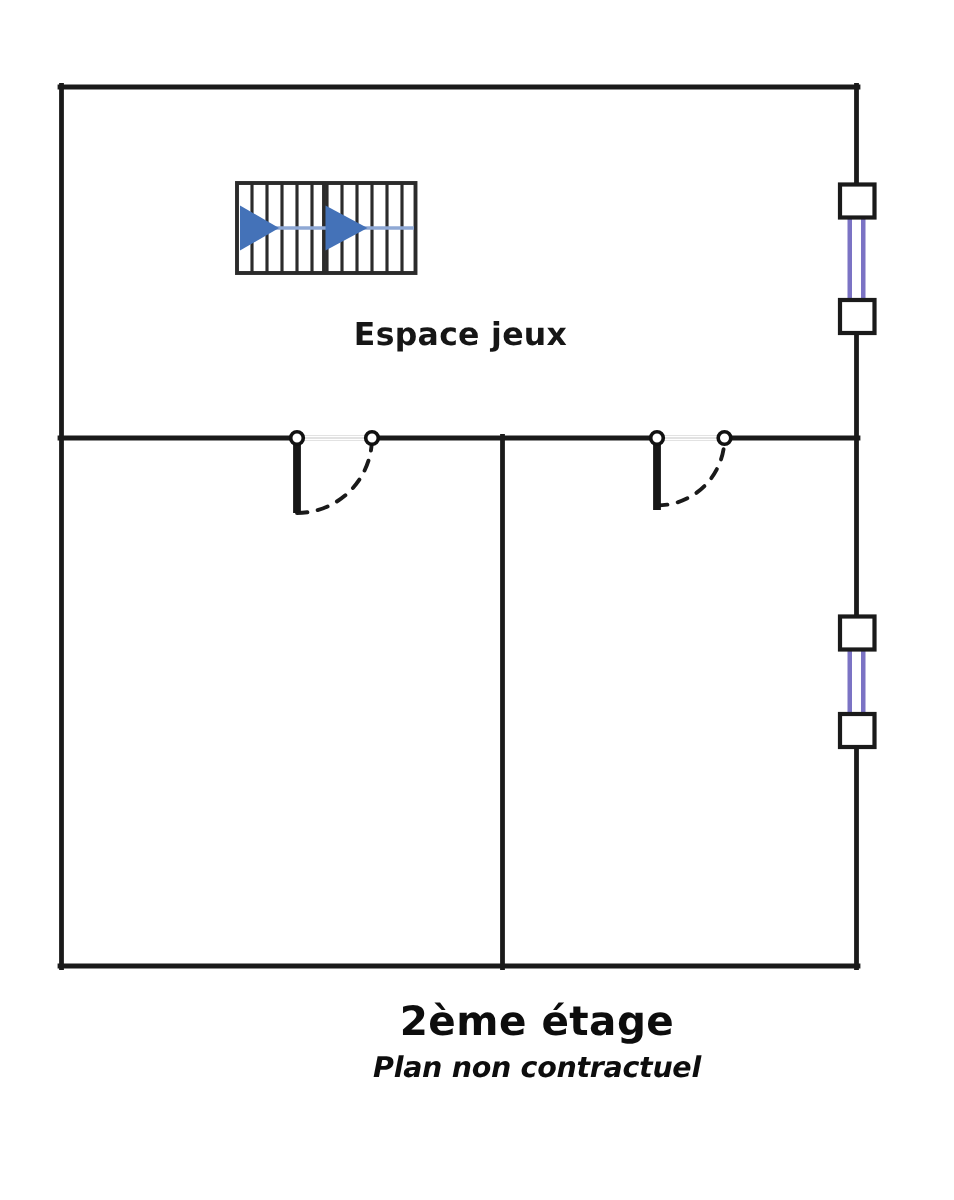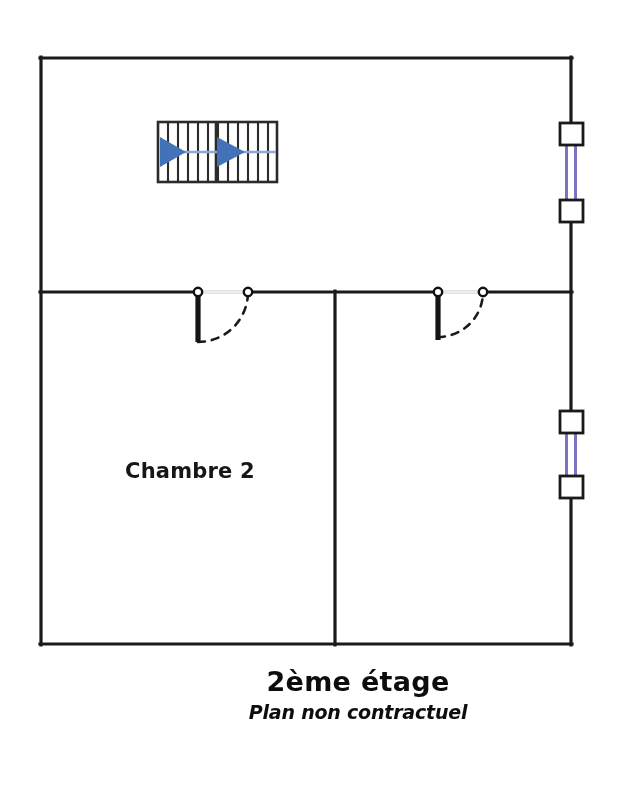--- a/index.html
+++ b/index.html
@@ -148,22 +148,22 @@
 
     <g>
       <line x1="571" y1="420" x2="571" y2="489" stroke="#ffffff" stroke-width="5"></line>
       <rect x="566.5" y="421" width="9" height="67" fill="#ffffff" stroke="#7b73c4" stroke-width="3"></rect>
       <rect x="560" y="411" width="23" height="22" fill="#ffffff" stroke="#1a1a1a" stroke-width="2.8"></rect>
       <rect x="560" y="476" width="23" height="22" fill="#ffffff" stroke="#1a1a1a" stroke-width="2.8"></rect>
     </g>
 
   </svg>
 
+  <div class="room-label" id="label-espace-jeux">Espace jeux</div>
 
-  <div class="room-label" id="label-chambre-2">Chambre 2</div>
 
 
   <div class="caption-block">
     <p class="caption-title">2ème étage</p>
     <p class="caption-sub">Plan non contractuel</p>
   </div>
 
 </div>
 
 </body></html>

